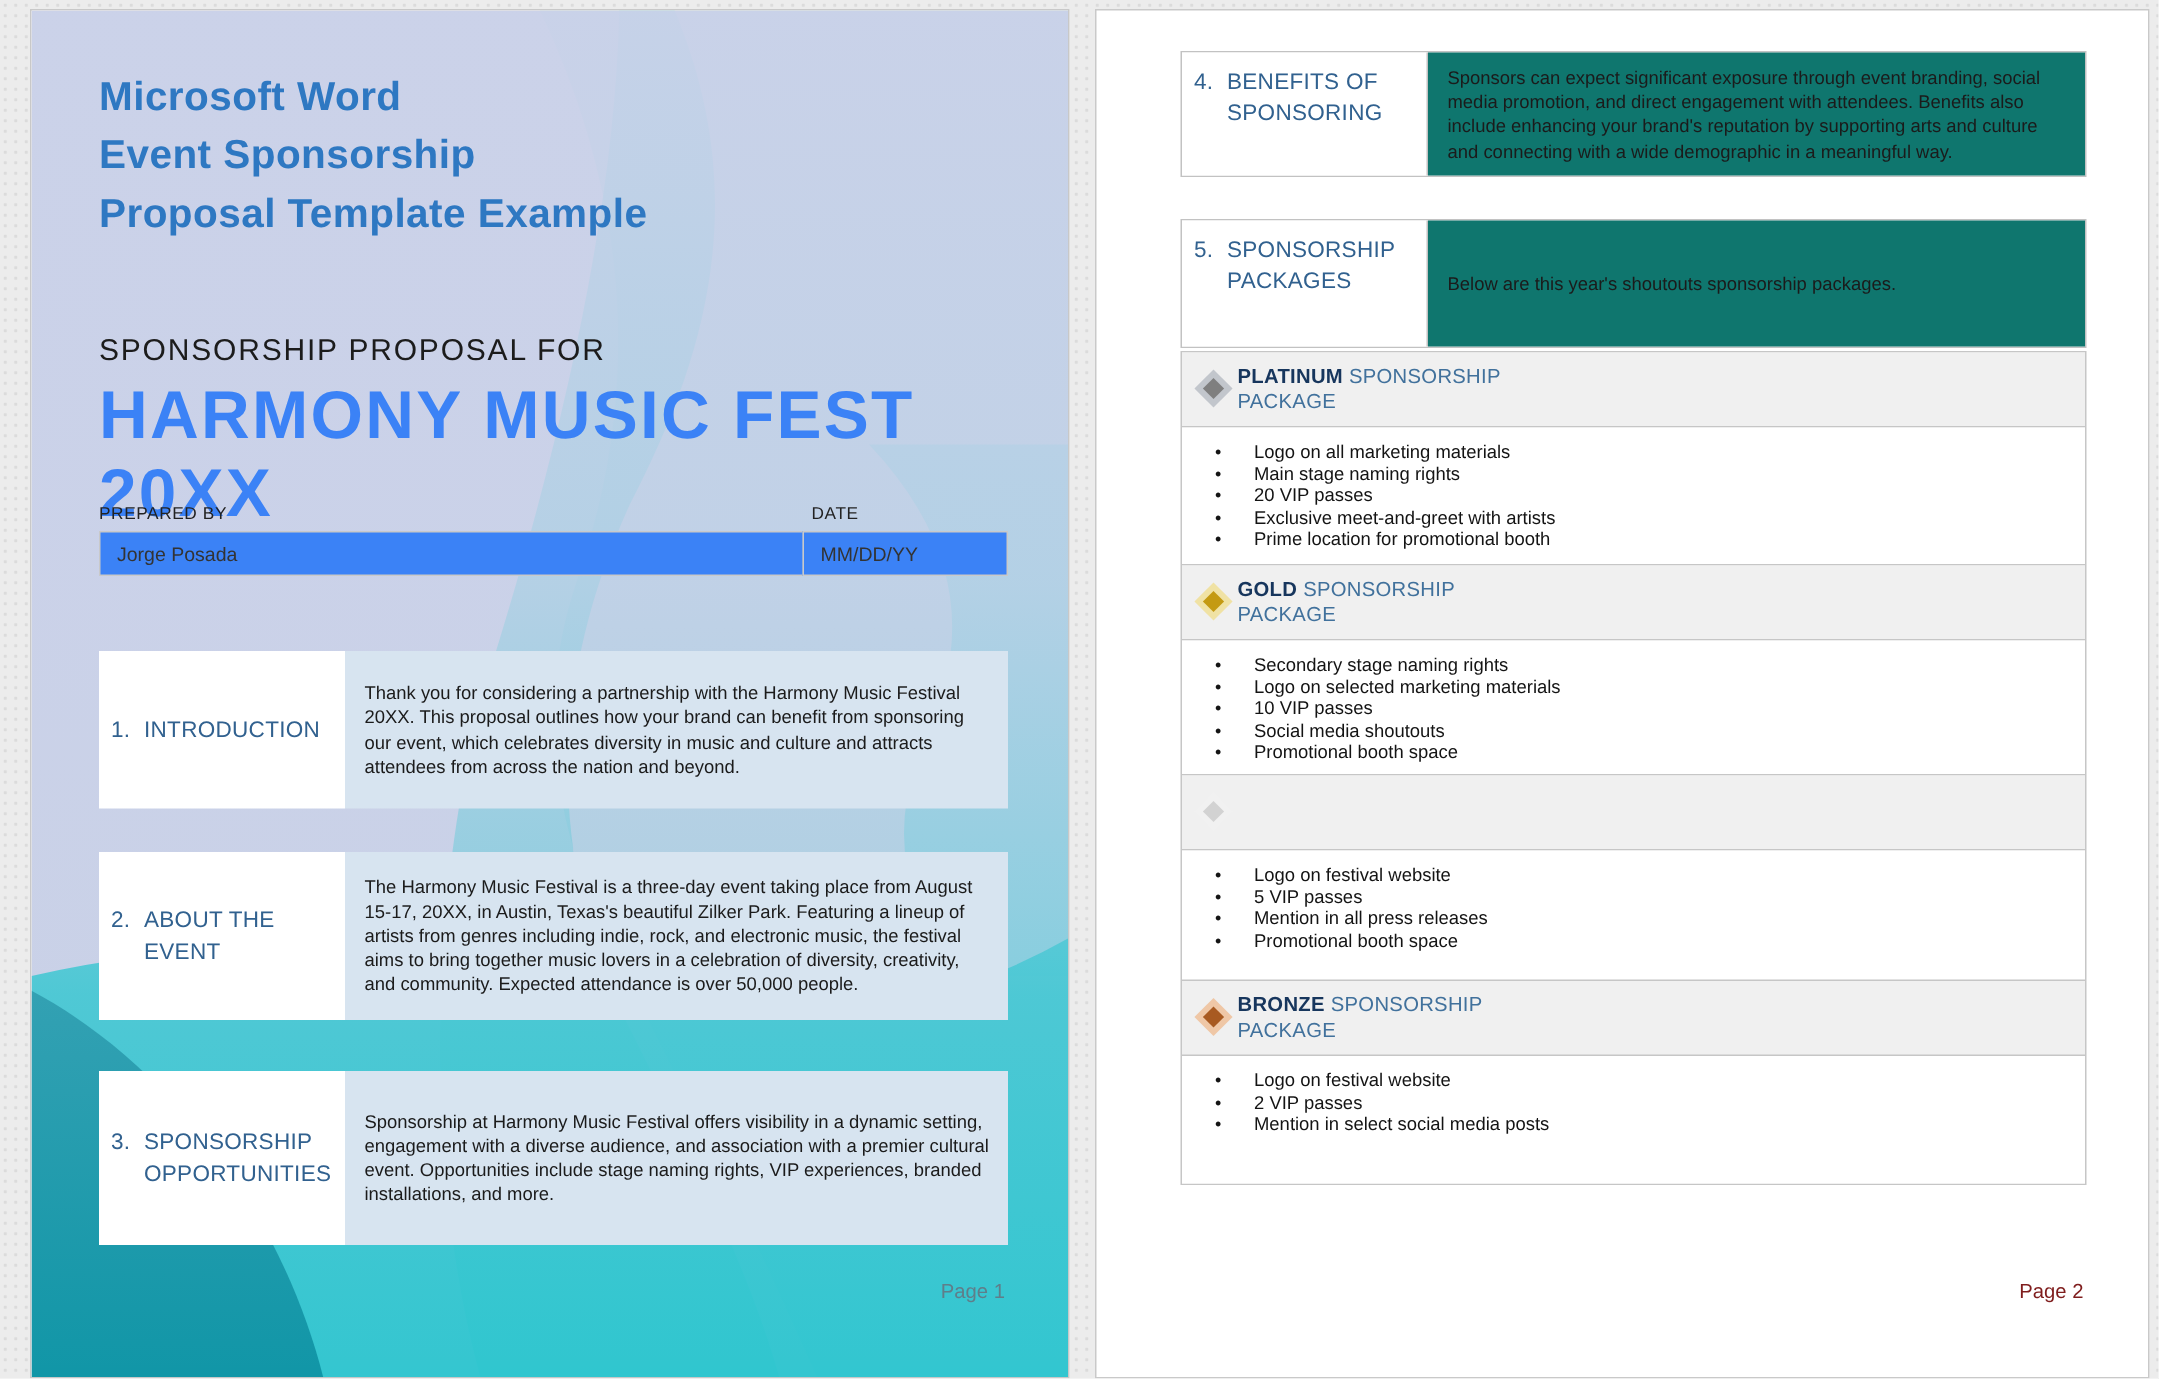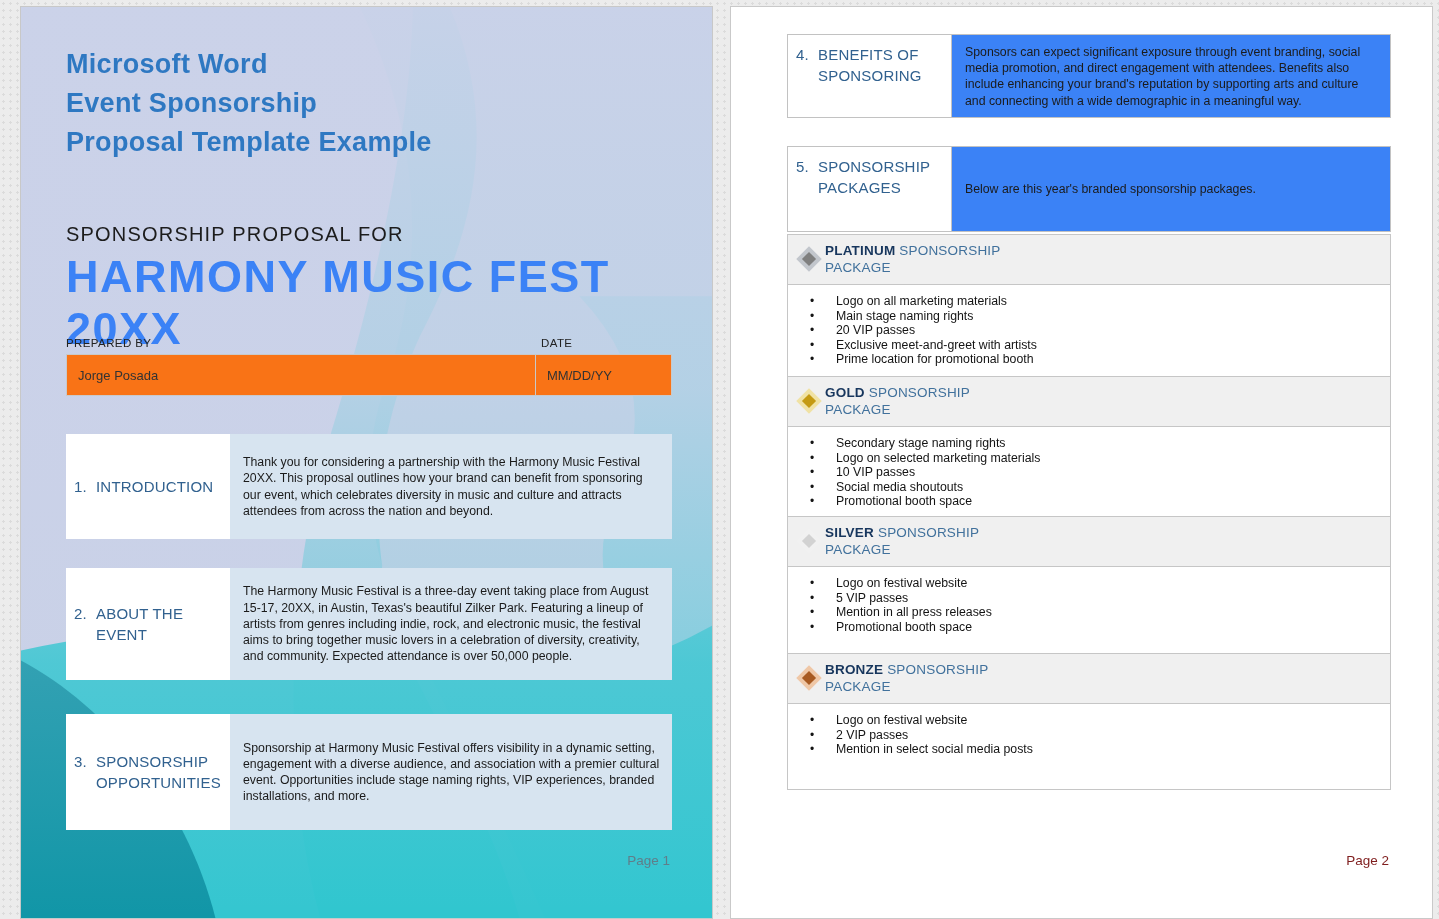--- a/index.html
+++ b/index.html
@@ -18,41 +18,41 @@
   .abs{position:absolute;}
 
   
   .p1-title{left:45px;top:38px;font-size:27px;font-weight:bold;color:#2E78C2;line-height:39px;white-space:pre-line;letter-spacing:.3px;}
   .p1-sub{left:45px;top:216px;font-size:20px;color:#1c1c1c;letter-spacing:1.2px;}
   .p1-event{left:45px;top:244px;font-size:45px;color:#3b82f6;letter-spacing:1.5px;font-weight:700;}
   .p1-field-label{font-size:11.5px;color:#222;letter-spacing:.4px;}
   .lbl-prepared{left:45px;top:330px;}
   .lbl-date{left:520px;top:330px;}
   .p1-inputs{left:45px;top:347px;width:606px;height:33px;display:flex;}
-  .doc-input{box-sizing:border-box;height:42px;background:#f97316;border:1px solid #C9C9C9;font-family:"Liberation Sans",sans-serif;font-size:13px;color:#333;padding:0 0 0 11px;outline:none;}
+  .doc-input{box-sizing:border-box;height:30px;background:#3b82f6;border:1px solid #C9C9C9;font-family:"Liberation Sans",sans-serif;font-size:13px;color:#333;padding:0 0 0 11px;outline:none;}
   .input-prepared{width:470px;}
   .input-date{width:137px;margin-left:-1px;}
 
   .p1-row{left:45px;width:606px;display:flex;box-sizing:border-box;}
   .row1{top:427px;height:105px;}
   .row2{top:561px;height:112px;}
   .row3{top:707px;height:116px;}
   .row-label{width:164px;box-sizing:border-box;background:#fff;display:flex;align-items:center;padding:0 4px 0 8px;}
   .sec-heading{display:flex;font-size:15px;letter-spacing:.2px;color:#31618F;line-height:1.4;}
   .sec-heading .num{width:22px;flex:none;}
   .sec-heading .htext{max-width:130px;}
   .row-body{flex:1;background:#D7E4F0;display:flex;align-items:center;box-sizing:border-box;padding:8px 12px 8px 13px;font-size:12.3px;line-height:1.32;color:#1b1b1b;}
   .p1-pagenum{top:846px;right:42px;font-size:13.5px;color:#5F7E8A;}
 
   
   .p2-row{left:56px;width:604px;display:flex;box-sizing:border-box;border:1px solid #C2C2C2;}
   .p2-row4{top:27px;min-height:82px;}
   .p2-row5{top:139px;height:86px;}
   .p2-row .row-label{align-items:flex-start;padding-top:9px;border-right:1px solid #C2C2C2;}
-  .p2-row .row-body{background:#3b82f6;}
+  .p2-row .row-body{background:#0f766e;}
   .p2-row4 .row-body{align-items:flex-start;padding-top:9px;}
 
   .pkg-table{left:56px;top:227px;width:604px;box-sizing:border-box;border:1px solid #C6C6C6;background:#fff;}
   .pkg-header{position:relative;height:50px;background:#F0F0F0;border-bottom:1px solid #C6C6C6;box-sizing:border-box;}
   .pkg-items{position:relative;box-sizing:border-box;padding:9px 0 0 0;border-bottom:1px solid #C6C6C6;background:#fff;margin:0;list-style:none;}
   .pkg-items.last{border-bottom:none;}
   .pkg-items li{position:relative;padding-left:48px;font-size:12.3px;line-height:14.6px;color:#141414;}
   .pkg-items li::before{content:"\2022";position:absolute;left:22px;top:0;font-size:12px;color:#141414;}
   .diamond{position:absolute;left:10px;top:13px;width:22px;height:22px;}
   .diamond-outer{position:absolute;inset:2px;transform:rotate(45deg);background:#ccc;}
@@ -150,21 +150,21 @@
     </div>
 
     <div class="abs p2-row p2-row5">
       <div class="row-label">
         <div class="sec-heading">
           <span class="num">5.</span>
           <span class="htext">SPONSORSHIP PACKAGES</span>
         </div>
       </div>
       <div class="row-body">
-        <div>Below are this year's branded sponsorship packages.</div>
+        <div>Below are this year's shoutouts sponsorship packages.</div>
       </div>
     </div>
 
     <div class="abs pkg-table">
 
       <div class="pkg-header">
         <div class="diamond">
           <div class="diamond-outer" style="background: rgb(194, 198, 204);"></div>
             <div class="diamond-inner" style="background: rgb(127, 127, 127);"></div>
         </div>
@@ -195,23 +195,20 @@
         <li>10 VIP passes</li>
         <li>Social media shoutouts</li>
         <li>Promotional booth space</li>
       </ul>
 
       <div class="pkg-header">
         <div class="diamond">
           <div class="diamond-outer" style="background: rgb(241, 241, 241);"></div>
             <div class="diamond-inner" style="background: rgb(210, 210, 210);"></div>
         </div>
-        <div class="pkg-title">
-          <span class="tier">SILVER</span> <span>SPONSORSHIP</span> <span>PACKAGE</span>
-        </div>
       </div>
       <ul class="pkg-items" style="height:87px;">
         <li>Logo on festival website</li>
         <li>5 VIP passes</li>
         <li>Mention in all press releases</li>
         <li>Promotional booth space</li>
       </ul>
 
       <div class="pkg-header">
         <div class="diamond">

